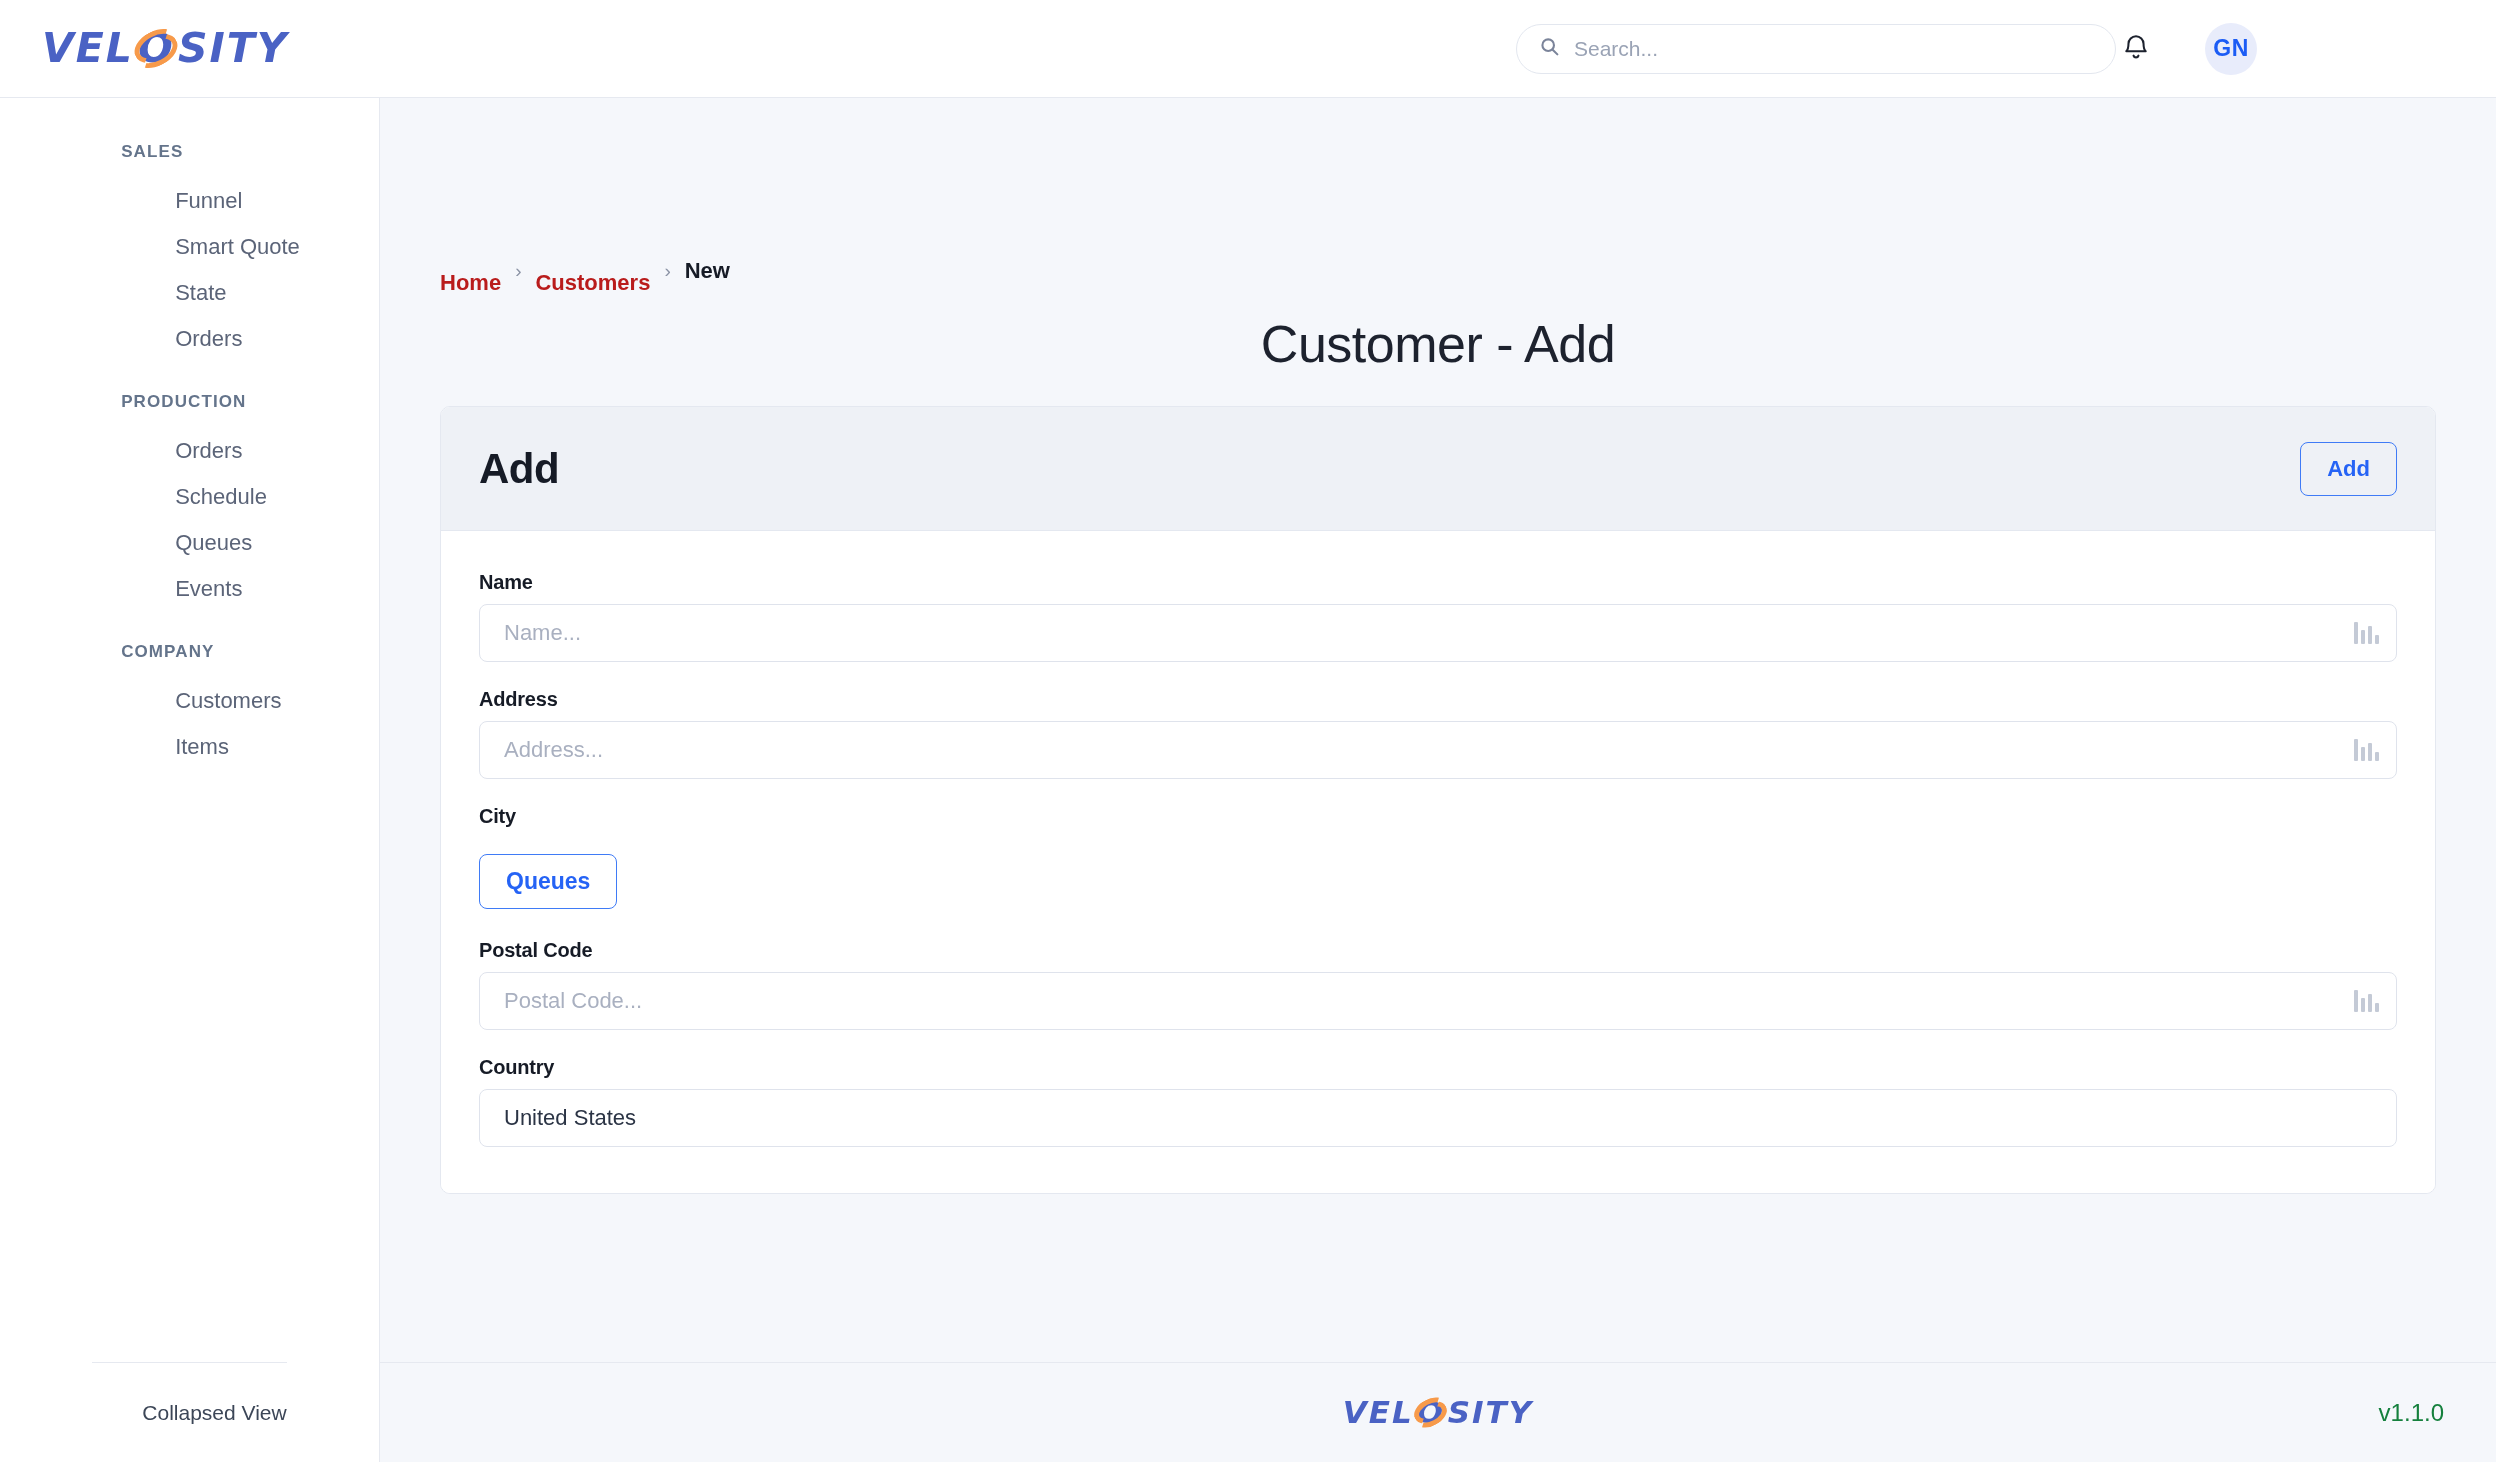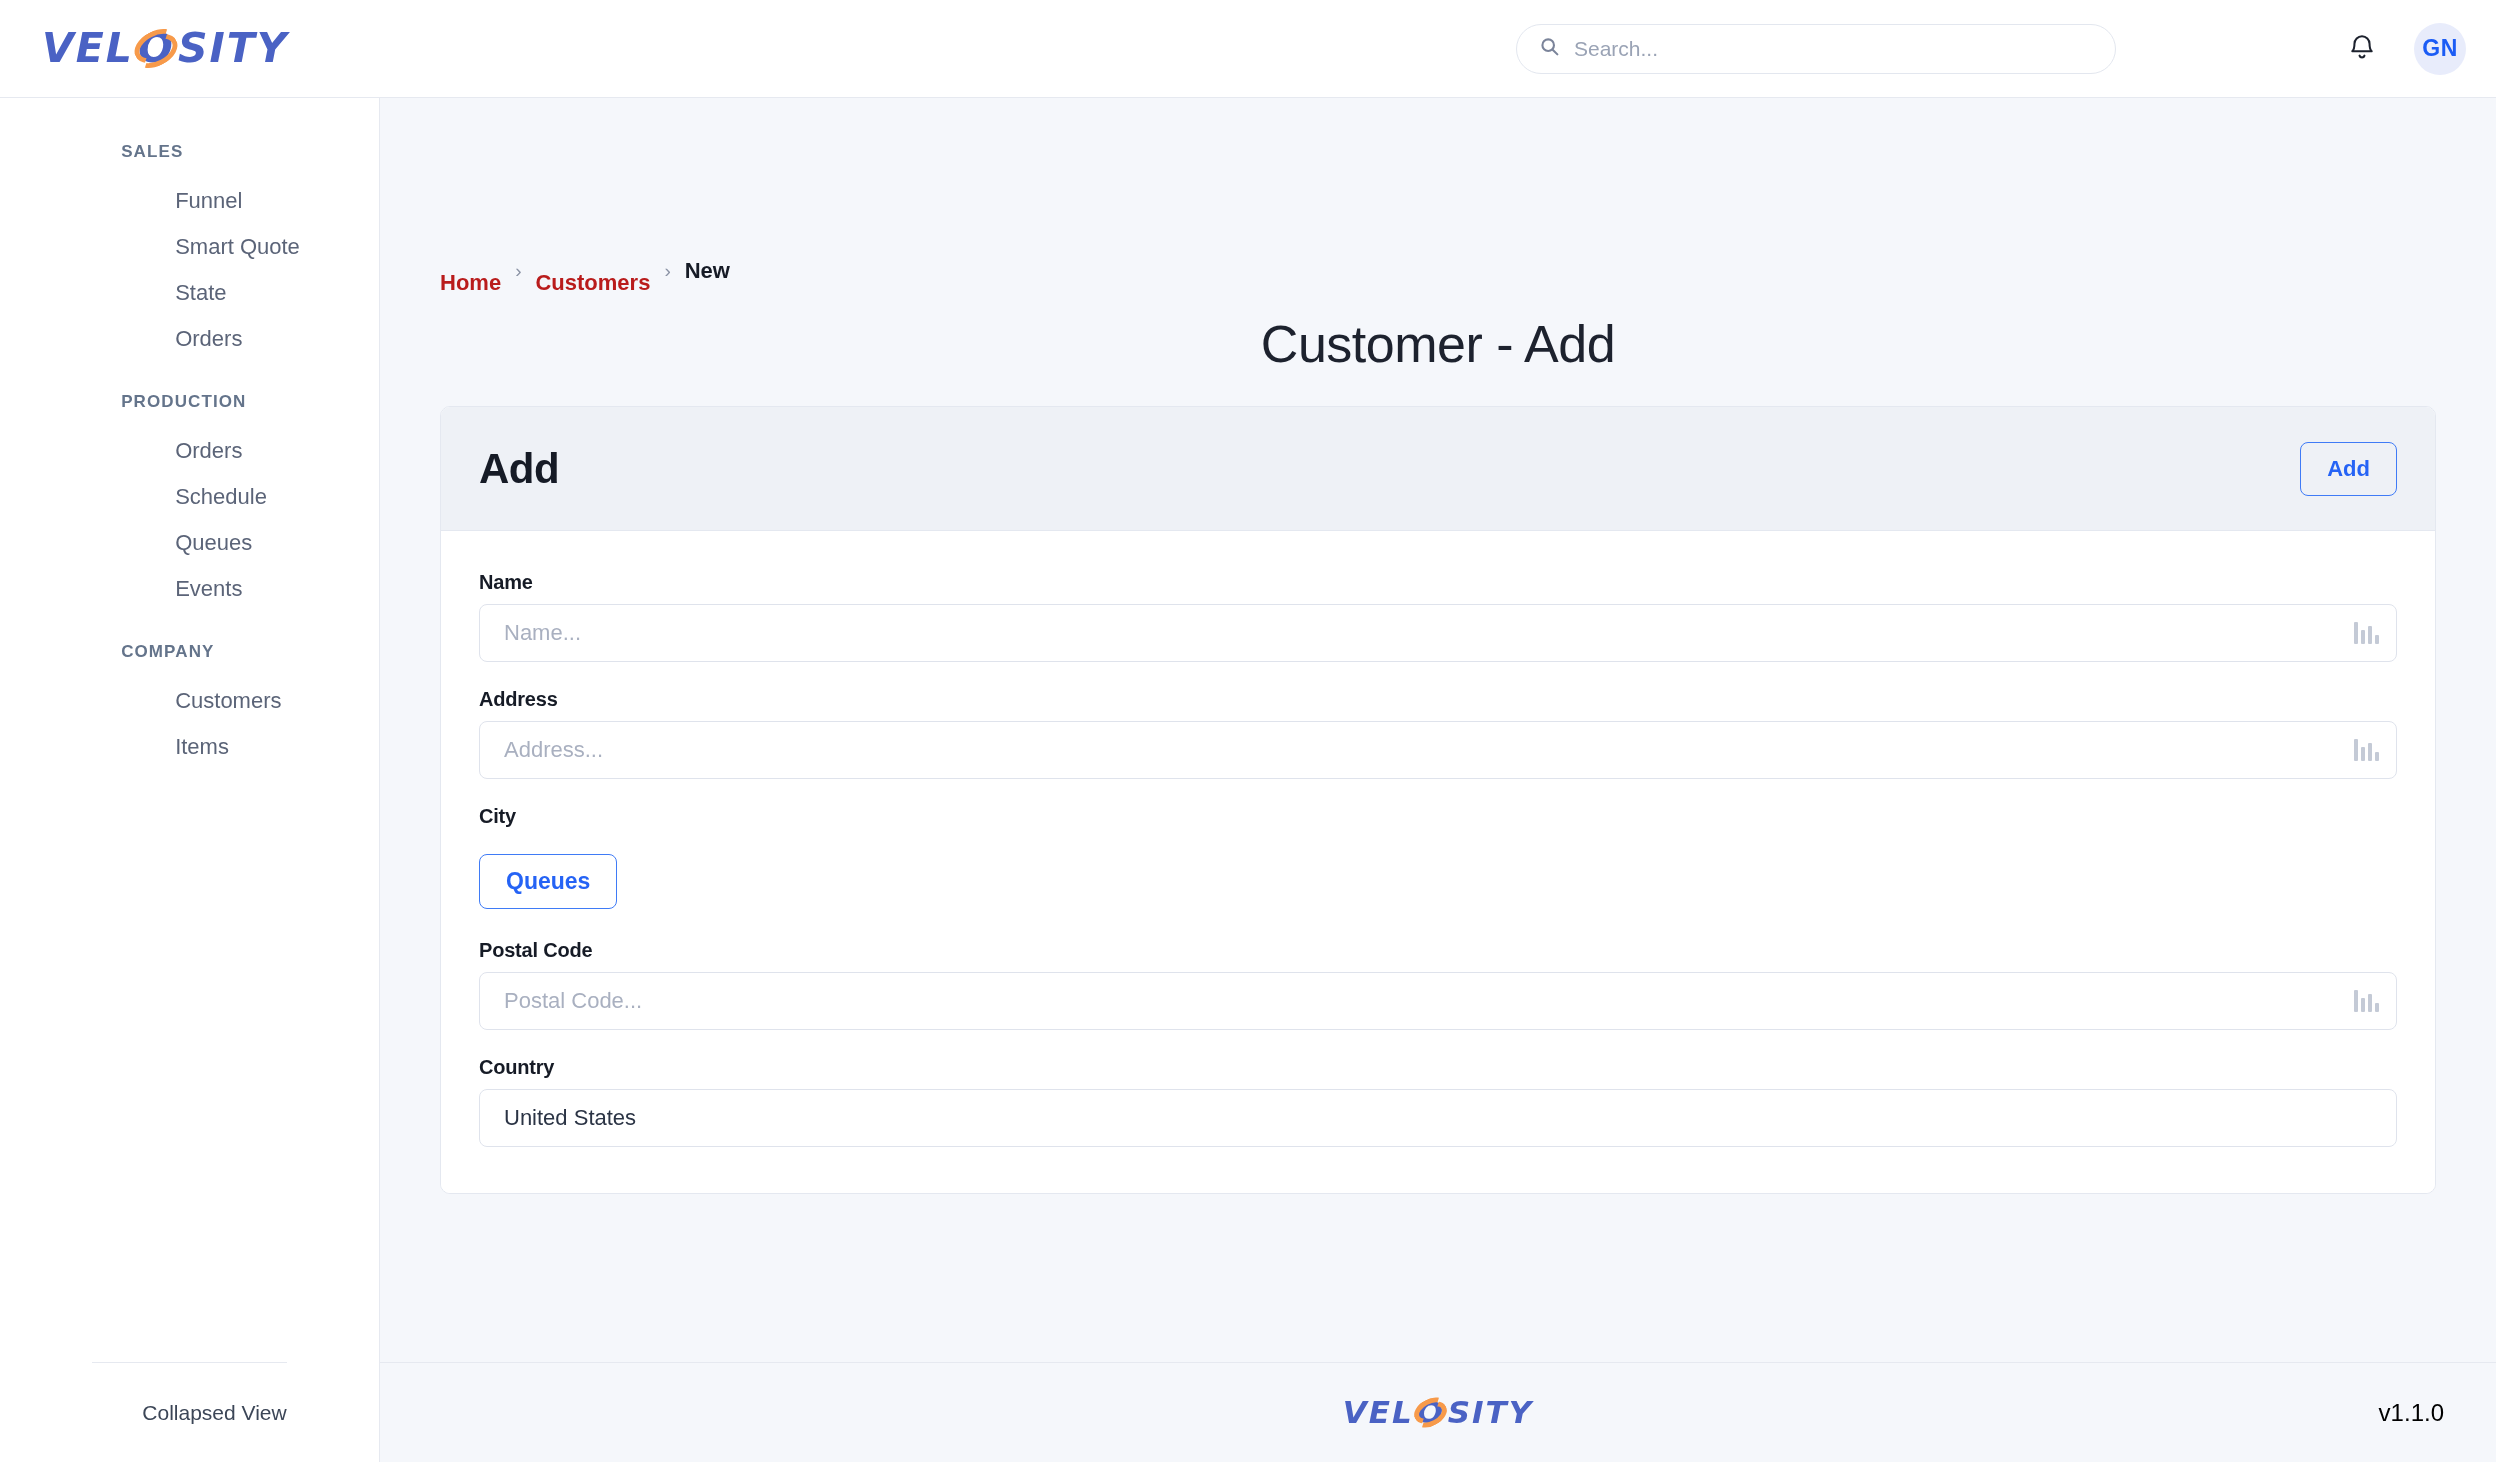--- a/index.html
+++ b/index.html
@@ -102,22 +102,21 @@
     color: #2b3445;
     background: transparent;
   }
   .search-input::placeholder { color: #9aa3b5; }
 
   .topbar-right {
     width: 380px;
     min-width: 380px;
     display: flex;
     align-items: center;
-    justify-content: flex-end;
-    gap: 32px;
+    gap: 49px;
     padding-right: 30px;
   }
   .bell-btn {
     width: 40px; height: 40px;
     display: flex; align-items: center; justify-content: center;
     background: none; border: none; cursor: pointer;
   }
   .avatar {
     width: 52px; height: 52px;
     border-radius: 50%;
@@ -326,21 +325,21 @@
     align-items: center;
     justify-content: center;
     position: relative;
   }
   .version {
     position: absolute;
     right: 52px;
     top: 50%;
     transform: translateY(-50%);
     font-size: 24px;
-    color: #000000;
+    color: #15803d;
   }
 </style>
 </head>
 <body>
 
 <div class="app">
 
   <header class="topbar">
 
     <div class="topbar-logo">

